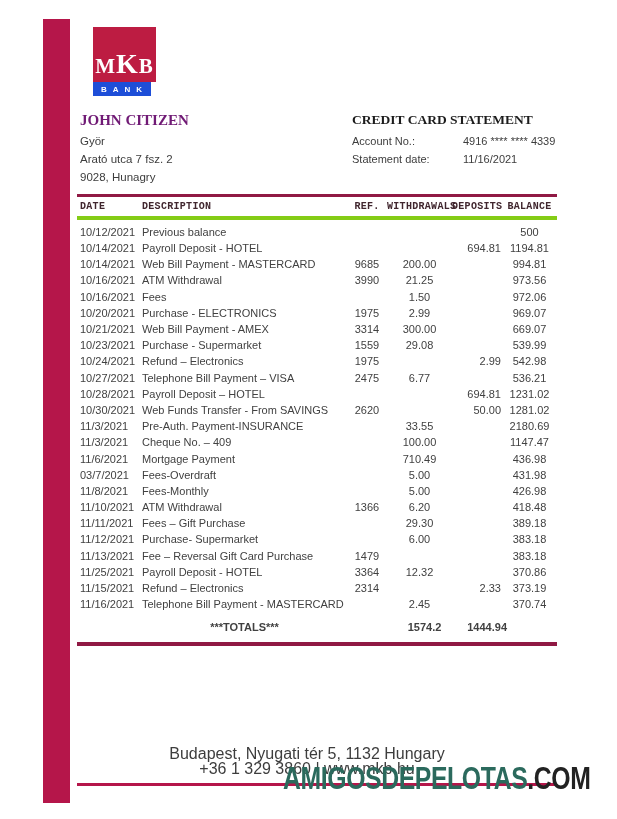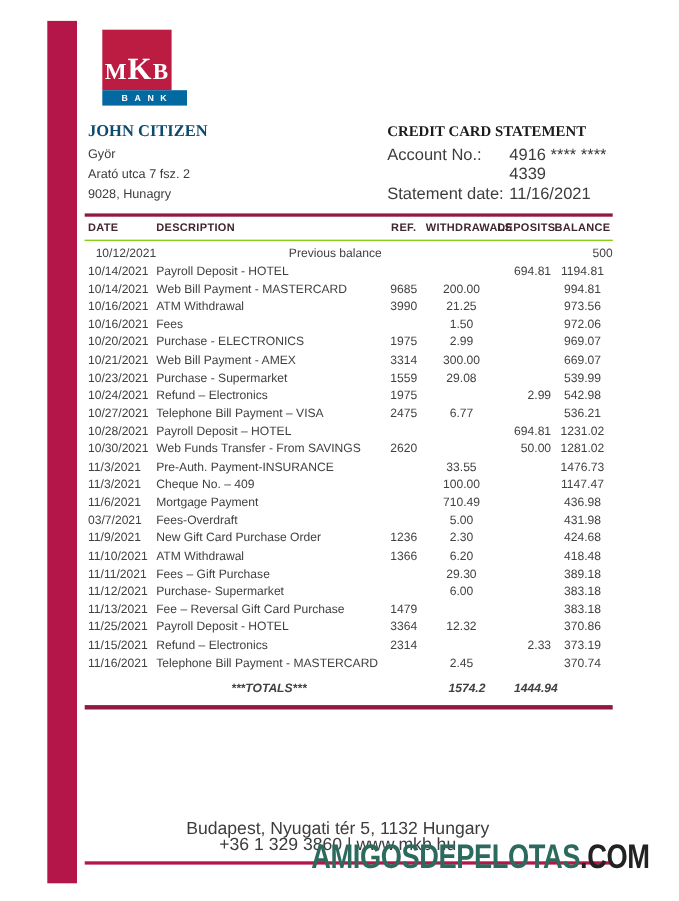--- a/index.html
+++ b/index.html
@@ -33,92 +33,92 @@
   .logo-word {
     color: #ffffff;
     font-family: "Liberation Serif", serif;
     font-weight: bold;
     display: flex; align-items: baseline;
     letter-spacing: 1px;
   }
   .logo-word .l-m, .logo-word .l-b { font-size: 21px; }
   .logo-word .l-k { font-size: 28px; }
   .logo-band {
-    width: 77px; height: 14px;
-    background: #0369a1;
+    width: 58px; height: 14px;
+    background: #1d4ed8;
     color: #ffffff;
     font-size: 8px; font-weight: bold;
     letter-spacing: 6px;
     display: flex; align-items: center; justify-content: center;
     padding-left: 5px;
   }
 
   
   .customer { position: absolute; left: 80px; top: 112px; color: #3d3d3d; }
   .customer-name {
     font-family: "Liberation Serif", serif;
-    font-weight: bold; font-size: 15px; color: #0c4a6e;
+    font-weight: bold; font-size: 15px; color: #701a75;
     margin-bottom: 3px;
   }
   .customer-line { font-size: 11.5px; line-height: 18px; }
 
   
   .stmt { position: absolute; left: 352px; top: 112px; width: 215px; color: #3d3d3d; }
   .stmt-title {
     font-family: "Liberation Serif", serif;
     font-weight: bold; font-size: 13.5px; color: #1c1c1c;
     margin-bottom: 4px;
   }
-  .stmt-row { display: flex; font-size: 15px; line-height: 18px; }
+  .stmt-row { display: flex; font-size: 11px; line-height: 18px; }
   .stmt-label { width: 111px; }
   .stmt-value { flex: 1; }
 
   
   .table-wrap {
     position: absolute;
     left: 77px; top: 194px;
     width: 480px;
     border-top: 3px solid #901944;
   }
   table { border-collapse: collapse; table-layout: fixed; width: 480px; }
   col.c-date { width: 65px; }
   col.c-desc { width: 205px; }
   col.c-ref  { width: 40px; }
   col.c-wd   { width: 65px; }
   col.c-dep  { width: 50px; }
   col.c-bal  { width: 55px; }
 
   thead th {
-    font-family: Liberation Sans, sans-serif;
+    font-family: Liberation Mono, monospace;
     font-size: 10px; font-weight: bold;
     color: #40262e;
     letter-spacing: 0.3px;
     text-align: left;
     height: 21px;
     vertical-align: middle;
-    border-bottom: 1px solid #84cc16;
+    border-bottom: 4px solid #84cc16;
   }
   thead th.th-date { padding-left: 3px; }
   thead th.th-ref, thead th.th-wd, thead th.th-bal { text-align: center; }
   thead th.th-dep { text-align: center; }
 
   tbody { font-size: 11px; color: #414141; }
   tbody td {
     height: 16.2px;
     line-height: 16px;
     vertical-align: middle;
     white-space: nowrap;
     overflow: hidden;
   }
   tbody td.td-date { padding-left: 3px; }
   tbody td.td-ref, tbody td.td-wd, tbody td.td-bal { text-align: center; }
   tbody td.td-dep { text-align: right; padding-right: 1px; }
-  tbody tr:first-child td { padding-top: 4px; text-align: right; }
-
-  .totals-row { display: flex; width: 480px; padding-top: 9px; font-size: 11px; font-weight: bold; color: #414141; font-style: italic; }
+  tbody tr:first-child td { padding-top: 4px; }
+
+  .totals-row { display: flex; width: 480px; padding-top: 9px; font-size: 11px; font-weight: bold; color: #414141; }
   .totals-label { width: 270px; padding-left: 65px; text-align: center; }
   .totals-wd { width: 65px; text-align: center; margin-left: 45px; }
   .totals-dep { width: 50px; text-align: right; }
   .bottom-rule {
     margin-top: 9px;
     border-top: 4px solid #901944;
     width: 480px;
   }
 
   
@@ -305,21 +305,21 @@
     <td class="td-wd"></td>
     <td class="td-dep">50.00</td>
     <td class="td-bal">1281.02</td>
   </tr>
           <tr>
     <td class="td-date">11/3/2021</td>
     <td class="td-desc">Pre-Auth. Payment-INSURANCE</td>
     <td class="td-ref"></td>
     <td class="td-wd">33.55</td>
     <td class="td-dep"></td>
-    <td class="td-bal">1476.73</td>
+    <td class="td-bal">2180.69</td>
   </tr>
           <tr>
     <td class="td-date">11/3/2021</td>
     <td class="td-desc">Cheque No. – 409</td>
     <td class="td-ref"></td>
     <td class="td-wd">100.00</td>
     <td class="td-dep"></td>
     <td class="td-bal">1147.47</td>
   </tr>
           <tr>
@@ -332,26 +332,26 @@
   </tr>
           <tr>
     <td class="td-date">03/7/2021</td>
     <td class="td-desc">Fees-Overdraft</td>
     <td class="td-ref"></td>
     <td class="td-wd">5.00</td>
     <td class="td-dep"></td>
     <td class="td-bal">431.98</td>
   </tr>
           <tr>
-    <td class="td-date">11/9/2021</td>
-    <td class="td-desc">New Gift Card Purchase Order</td>
-    <td class="td-ref">1236</td>
-    <td class="td-wd">2.30</td>
-    <td class="td-dep"></td>
-    <td class="td-bal">424.68</td>
+    <td class="td-date">11/8/2021</td>
+    <td class="td-desc">Fees-Monthly</td>
+    <td class="td-ref"></td>
+    <td class="td-wd">5.00</td>
+    <td class="td-dep"></td>
+    <td class="td-bal">426.98</td>
   </tr>
           <tr>
     <td class="td-date">11/10/2021</td>
     <td class="td-desc">ATM Withdrawal</td>
     <td class="td-ref">1366</td>
     <td class="td-wd">6.20</td>
     <td class="td-dep"></td>
     <td class="td-bal">418.48</td>
   </tr>
           <tr>

